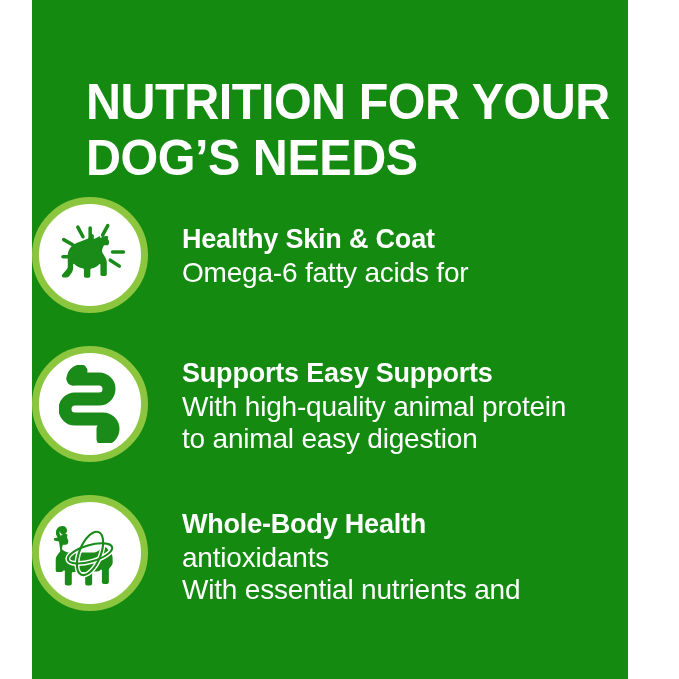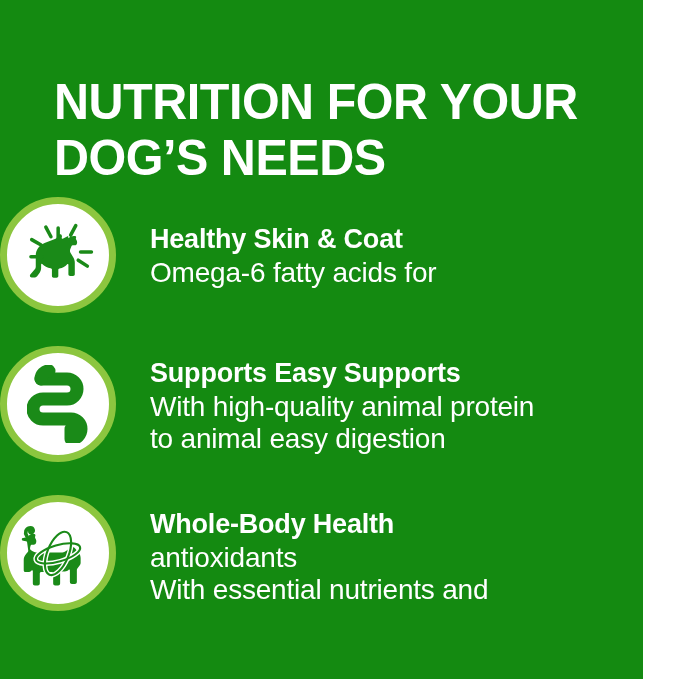--- a/index.html
+++ b/index.html
@@ -3,25 +3,26 @@
 <meta charset="utf-8">
 <title>Nutrition Infographic</title>
 <style>
   html, body {
     margin: 0;
     padding: 0;
     background: #ffffff;
   }
   #panel {
     position: relative;
-    width: 643px;
+    width: 596px;
     height: 679px;
     background: #148a11;
     overflow: hidden;
     font-family: "Liberation Sans", "DejaVu Sans", sans-serif;
+    margin-left: 32px;
     -webkit-font-smoothing: antialiased;
   }
 
   
   #headline {
     position: absolute;
     left: 54px;
     top: 40px;
     width: 600px;
     color: #ffffff;

